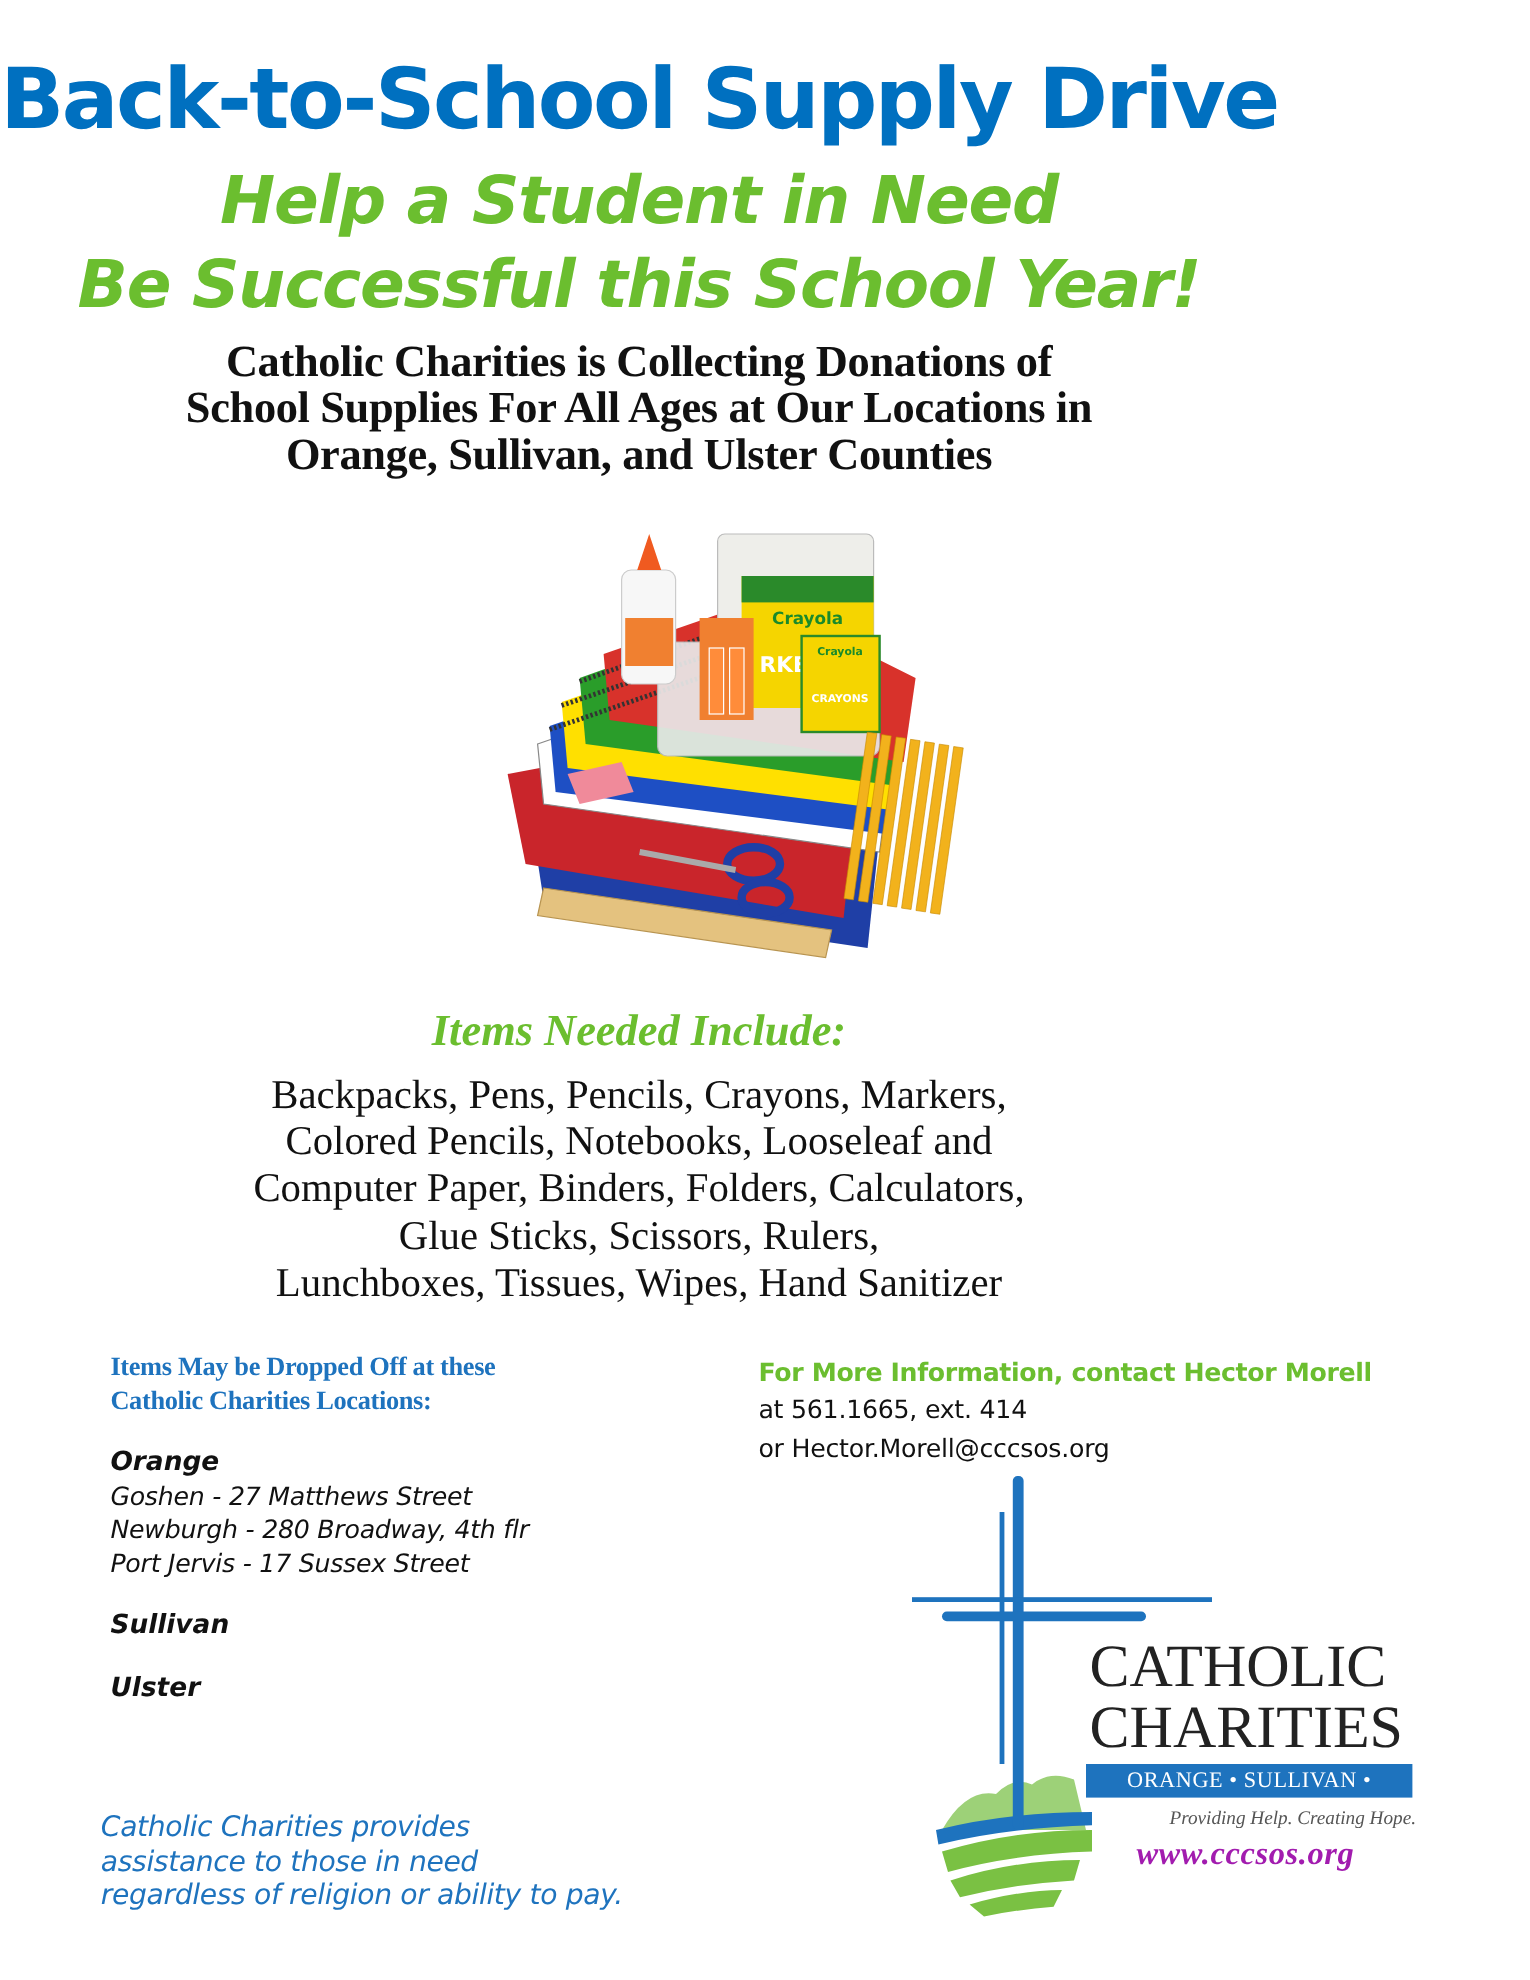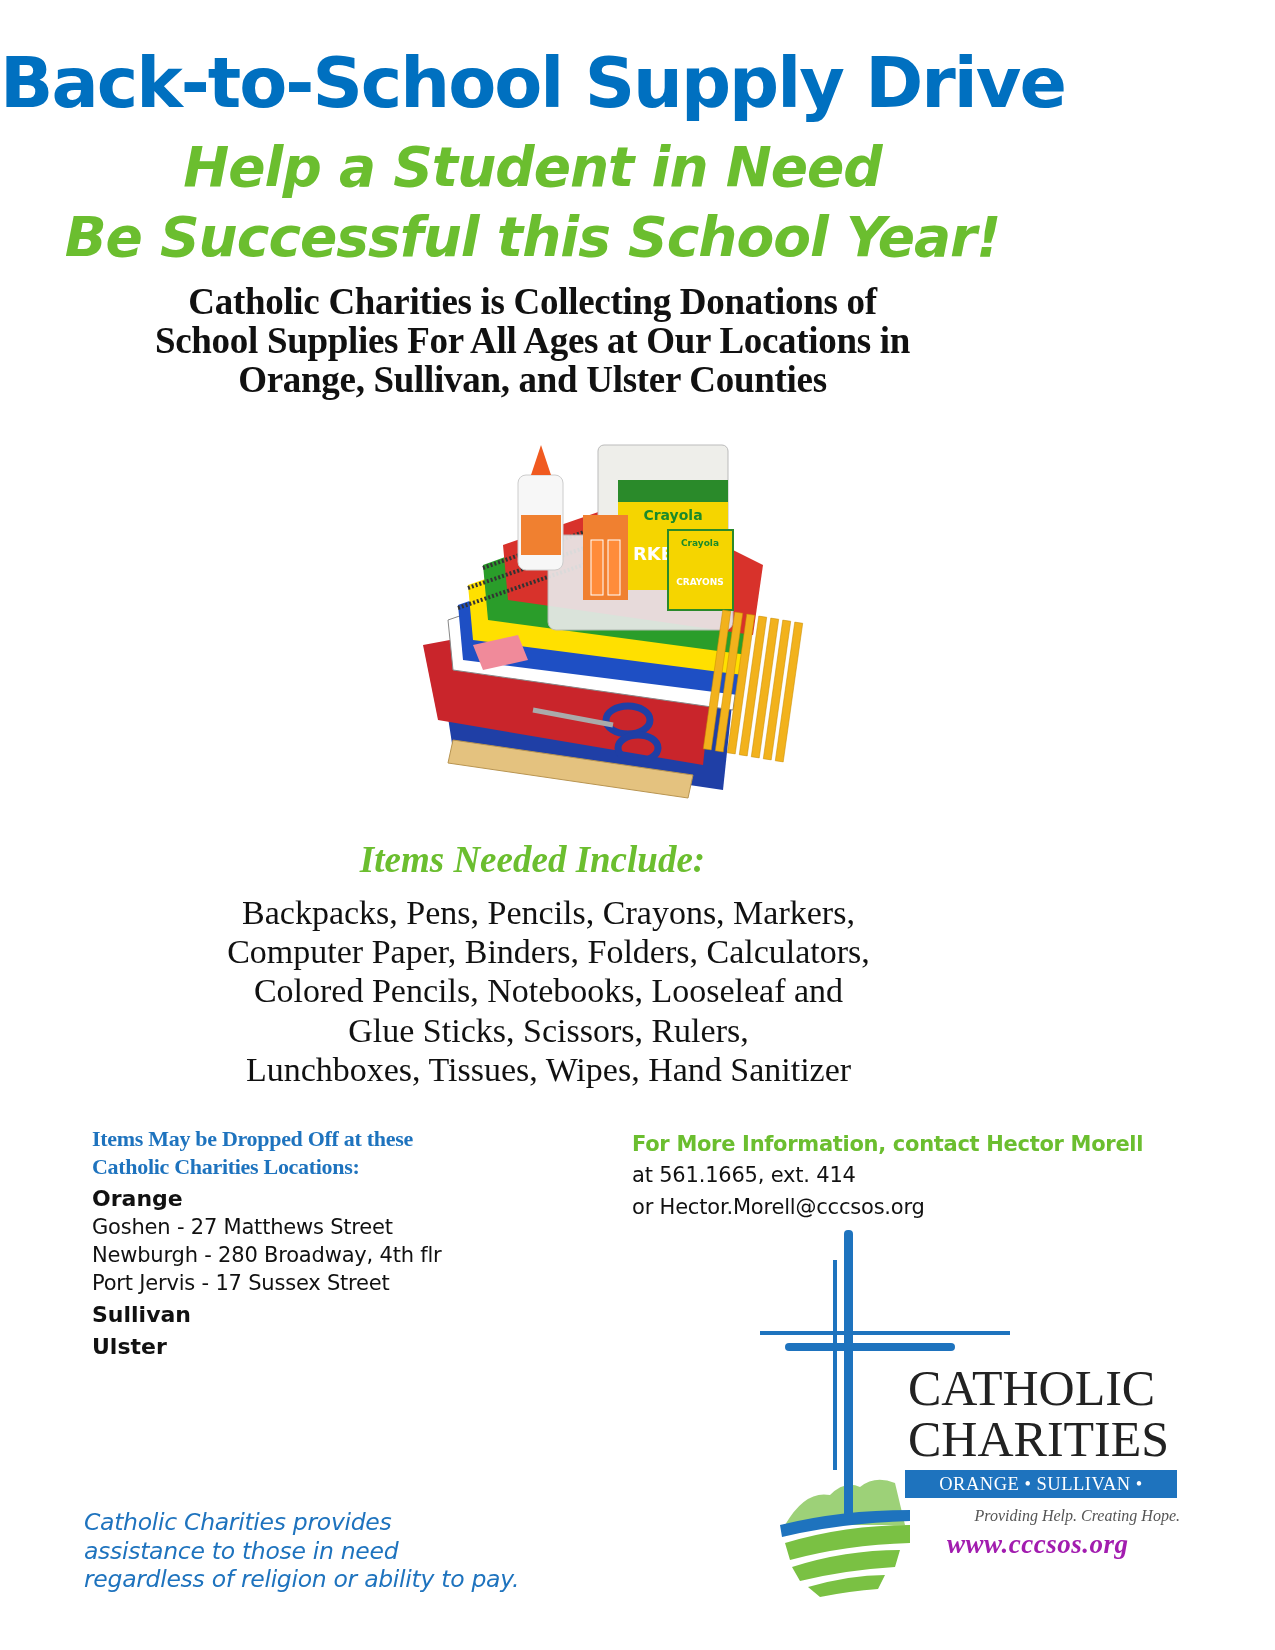--- a/index.html
+++ b/index.html
@@ -20,25 +20,25 @@
     top:282px; font-family:"Liberation Serif", serif; font-weight:bold;
     font-size:37px; color:#111; line-height:39px; letter-spacing:-0.3px;
   }
   .photo { left:413px; top:420px; width:420px; height:395px; }
   .needed-h {
     top:838px; font-family:"Liberation Serif", serif; font-weight:bold; font-style:italic;
     font-size:37px; color:#6BBE2F; line-height:44px;
   }
   .needed-list {
     top:893px; font-family:"Liberation Serif", serif; font-size:34px;
-    color:#111; line-height:39.2px;padding-left:16px;
+    color:#111; line-height:39.2px;
   }
   .left-col { left:92px; top:1125px; width:520px; font-family:"DejaVu Sans", sans-serif; }
   .drop-h { font-size:22px; font-weight:bold; color:#1E73BE; line-height:28px; letter-spacing:-0.3px;font-family:Liberation Serif, serif; }
-  .county { margin-top:4px; }
+  .county { margin-top:24px;font-style:italic; }
   .county-name { font-size:22px; font-weight:bold; color:#111; line-height:28px; }
   .addr { font-size:21px; color:#111; line-height:28px; letter-spacing:-0.2px; }
   .note {
     left:84px; top:1464px; width:560px; font-family:"DejaVu Sans", sans-serif;
     font-style:italic; font-size:23.5px; color:#1E73BE; line-height:28.5px; letter-spacing:-0.3px;margin-top:44px;
   }
   .right-col { left:632px; top:1129px; width:560px; font-family:"DejaVu Sans", sans-serif; }
   .info-h { font-size:21px; font-weight:bold; color:#6BBE2F; line-height:30px; letter-spacing:-0.3px; }
   .info-line { font-size:21px; color:#111; line-height:32px; letter-spacing:-0.2px; }
   .logo { left:760px; top:1225px; width:430px; height:380px; }
@@ -126,22 +126,22 @@
     <ellipse cx="225" cy="328" rx="20" ry="13" fill="none" stroke="#1f3fa6" stroke-width="7"></ellipse>
     <line x1="120" y1="290" x2="200" y2="305" stroke="#aaa" stroke-width="5"></line>
 
     <polygon points="40,320 280,355 275,378 35,343" fill="#e4c27f" stroke="#b89450"></polygon>
   </svg>
 </div>
 
 <div class="abs center needed-h">Items Needed Include:</div>
 <div class="abs center needed-list">
   <div>Backpacks, Pens, Pencils, Crayons, Markers,</div>
+  <div>Colored Pencils, Notebooks, Looseleaf and</div>
   <div>Computer Paper, Binders, Folders, Calculators,</div>
-  <div>Colored Pencils, Notebooks, Looseleaf and</div>
   <div>Glue Sticks, Scissors, Rulers,</div>
   <div>Lunchboxes, Tissues, Wipes, Hand Sanitizer</div>
 </div>
 
 <div class="abs left-col">
   <div class="drop-h">
     <div>Items May be Dropped Off at these</div>
     <div>Catholic Charities Locations:</div>
   </div>
   <div class="county">

